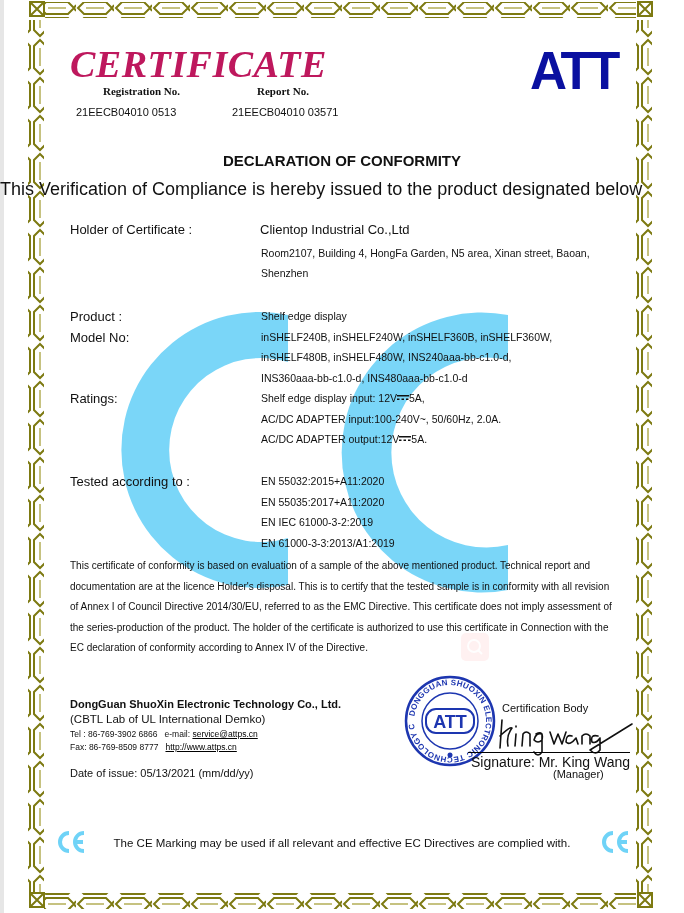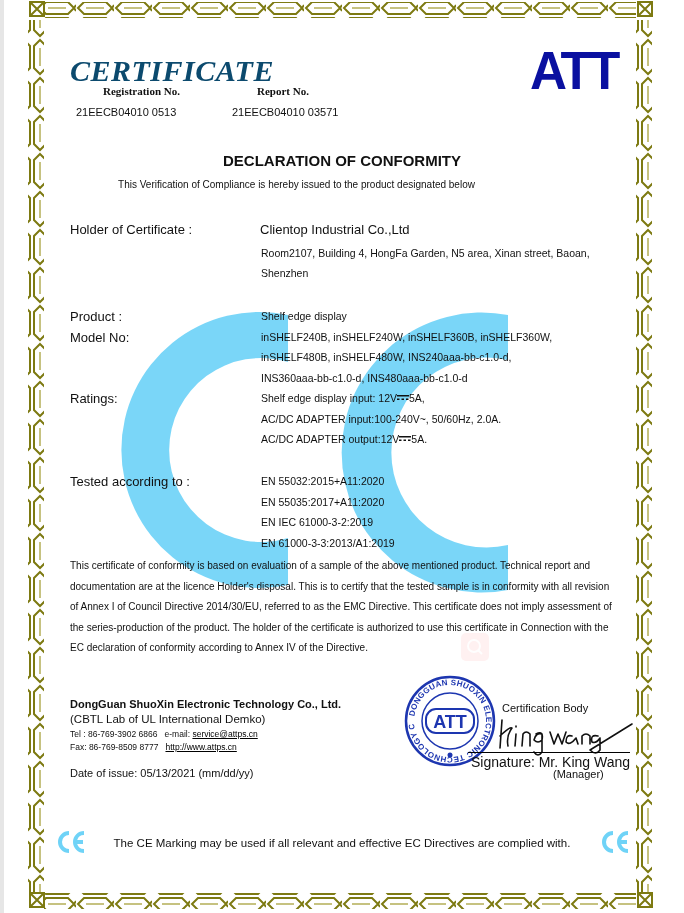--- a/index.html
+++ b/index.html
@@ -6,40 +6,40 @@
   body {
     width: 684px; height: 913px; position: relative; overflow: hidden;
     background: #ffffff;
     font-family: "Liberation Sans", sans-serif; color: #111;
   }
   .left-gutter { position: absolute; left: 0; top: 0; width: 4px; height: 913px; background: #e6e6e6; }
   .border-svg { position: absolute; left: 0; top: 0; }
   .abs { position: absolute; white-space: nowrap; }
 
   .cert-title {
-    left: 70px; top: 54px; font-family: "Liberation Serif", serif;
-    font-size: 30px; font-weight: bold; font-style: italic; color: #0c4a6e;
+    left: 70px; top: 42px; font-family: "Liberation Serif", serif;
+    font-size: 38px; font-weight: bold; font-style: italic; color: #be185d;
     letter-spacing: 0.5px;
   }
   .reg-label, .rep-label { top: 85px; font-family: "Liberation Serif", serif; font-weight: bold; font-size: 11px; margin-left: 27px; }
   .reg-label { left: 76px; }
   .rep-label { left: 230px; }
   .reg-val, .rep-val { top: 106px; font-size: 11px; }
   .reg-val { left: 76px; }
   .rep-val { left: 232px; }
   .att-logo {
     left: 530px; top: 43px; font-family: "Liberation Sans", sans-serif;
     font-weight: bold; font-size: 54px; color: #0a10a0; letter-spacing: -3px;
     transform: scaleX(0.95); transform-origin: left top; line-height: 54px;
   }
 
   .watermark { position: absolute; left: 0; top: 0; }
 
   .doc-heading { left: 0; width: 684px; text-align: center; top: 152px; font-weight: bold; font-size: 15px; }
-  .doc-subheading { left: 0; width: 593px; text-align: center; top: 179px; font-size: 10px; }
+  .doc-subheading { left: 0; width: 593px; text-align: center; top: 179px; font-size: 18px; }
 
   .lbl { left: 70px; font-size: 13px; }
   .val-lg { left: 260px; font-size: 13px; }
   .val { left: 261px; font-size: 10.5px; }
 
   .para { left: 70px; font-size: 10px; }
 
   .lab-name { left: 70px; top: 698px; font-weight: bold; font-size: 11px; }
   .lab-sub { left: 70px; top: 713px; font-size: 11.5px; text-align: right; }
   .lab-contact { left: 70px; font-size: 8.5px; }

